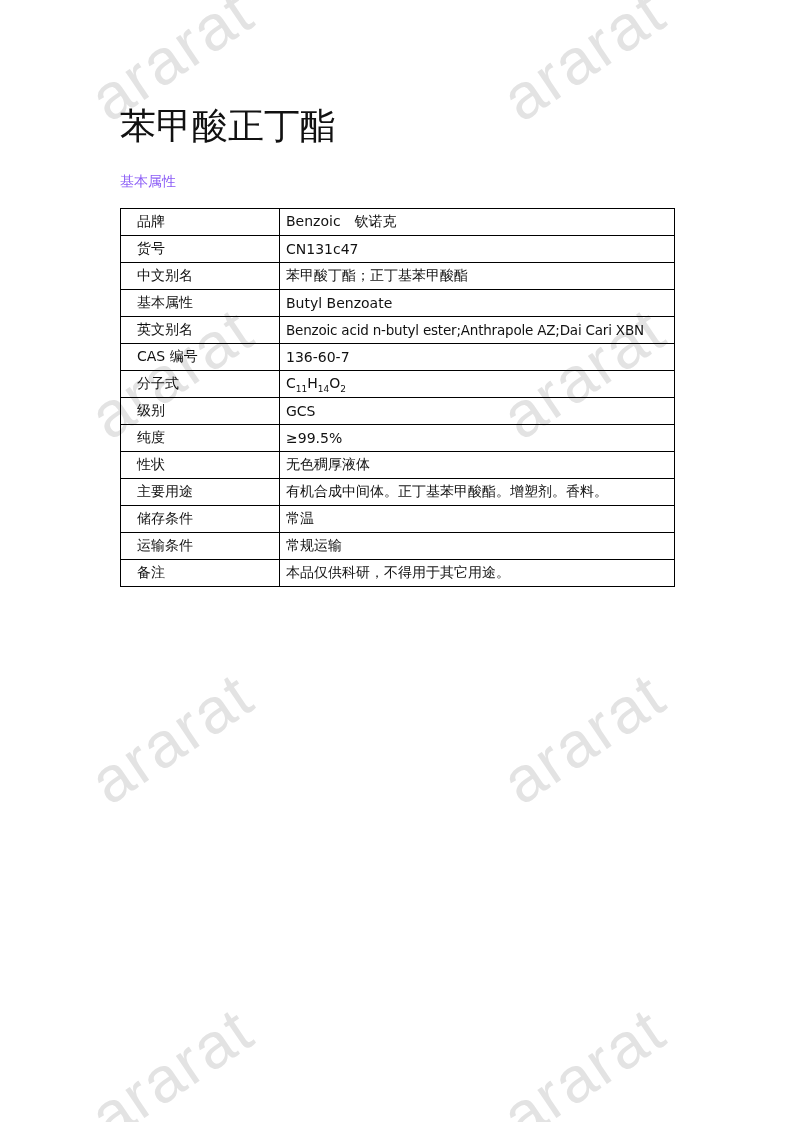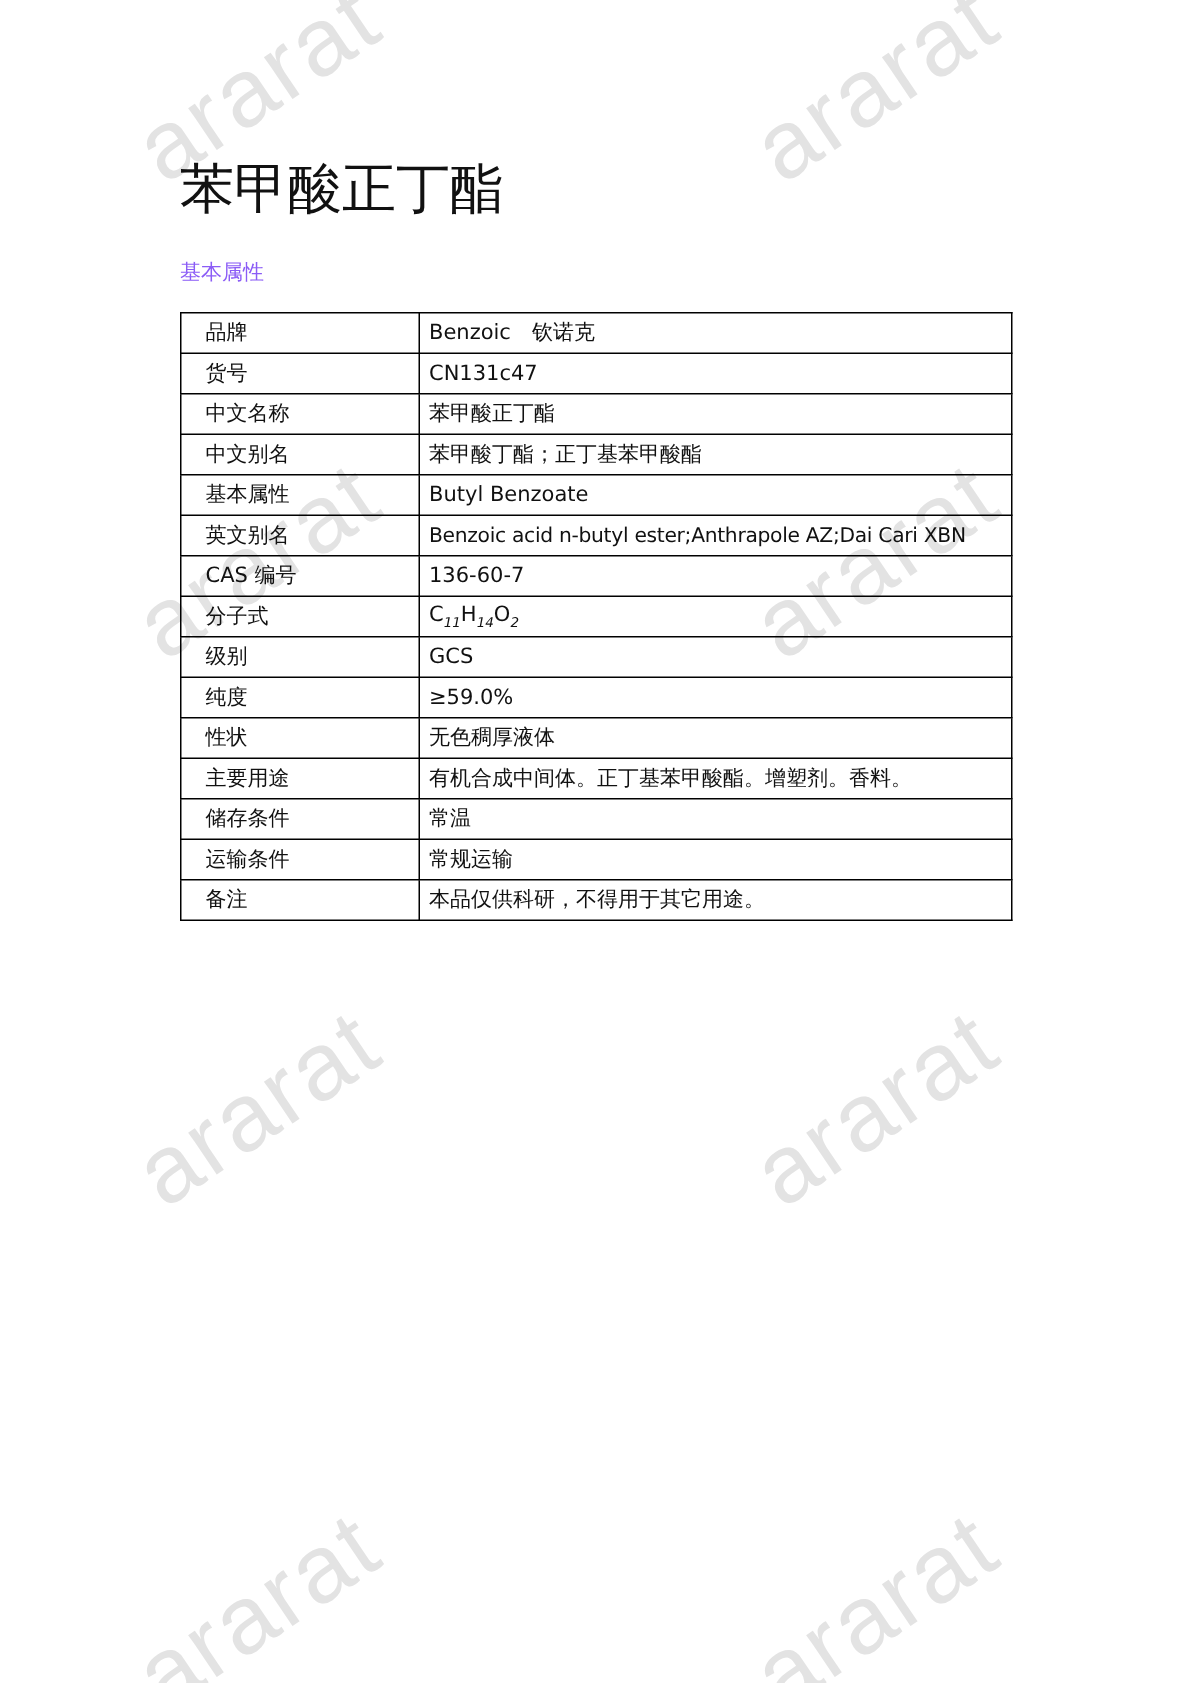--- a/index.html
+++ b/index.html
@@ -21,21 +21,21 @@
     }
     table.props {
       position: absolute; left: 120px; top: 208px; width: 555px;
       border-collapse: collapse; z-index: 1; font-size: 14px;
     }
     table.props td {
       border: 1px solid #000; height: 26px; padding: 0 6px; vertical-align: middle;
       background: transparent;
     }
     table.props td.key { width: 136px; padding-left: 16px; }
-    sub { font-size: 9px; font-style: italic; }
+    sub { font-size: 9px; }
   </style>
 </head>
 <body>
 
 <div class="watermark" style="left:118px; top:62px;">ararat</div>
 <div class="watermark" style="left:530px; top:62px;">ararat</div>
 <div class="watermark" style="left:118px; top:380px;">ararat</div>
 <div class="watermark" style="left:530px; top:380px;">ararat</div>
 <div class="watermark" style="left:118px; top:745px;">ararat</div>
 <div class="watermark" style="left:530px; top:745px;">ararat</div>
@@ -49,24 +49,20 @@
   <tbody>
     <tr>
       <td class="key">品牌</td>
       <td>Benzoic　钦诺克</td>
     </tr>
     <tr>
       <td class="key">货号</td>
       <td>CN131c47</td>
     </tr>
     <tr>
-      <td class="key">中文名称</td>
-      <td>苯甲酸正丁酯</td>
-    </tr>
-    <tr>
       <td class="key">中文别名</td>
       <td>苯甲酸丁酯；正丁基苯甲酸酯</td>
     </tr>
     <tr>
       <td class="key">基本属性</td>
       <td>Butyl Benzoate</td>
     </tr>
     <tr>
       <td class="key">英文别名</td>
       <td style="font-size:13.5px; letter-spacing:-0.2px;">Benzoic acid n-butyl ester;Anthrapole AZ;Dai Cari XBN</td>
@@ -78,21 +74,21 @@
     <tr>
       <td class="key">分子式</td>
       <td><span>C</span><sub>11</sub><span>H</span><sub>14</sub><span>O</span><sub>2</sub></td>
     </tr>
     <tr>
       <td class="key">级别</td>
       <td>GCS</td>
     </tr>
     <tr>
       <td class="key">纯度</td>
-      <td>≥59.0%</td>
+      <td>≥99.5%</td>
     </tr>
     <tr>
       <td class="key">性状</td>
       <td>无色稠厚液体</td>
     </tr>
     <tr>
       <td class="key">主要用途</td>
       <td>有机合成中间体。正丁基苯甲酸酯。增塑剂。香料。</td>
     </tr>
     <tr>

